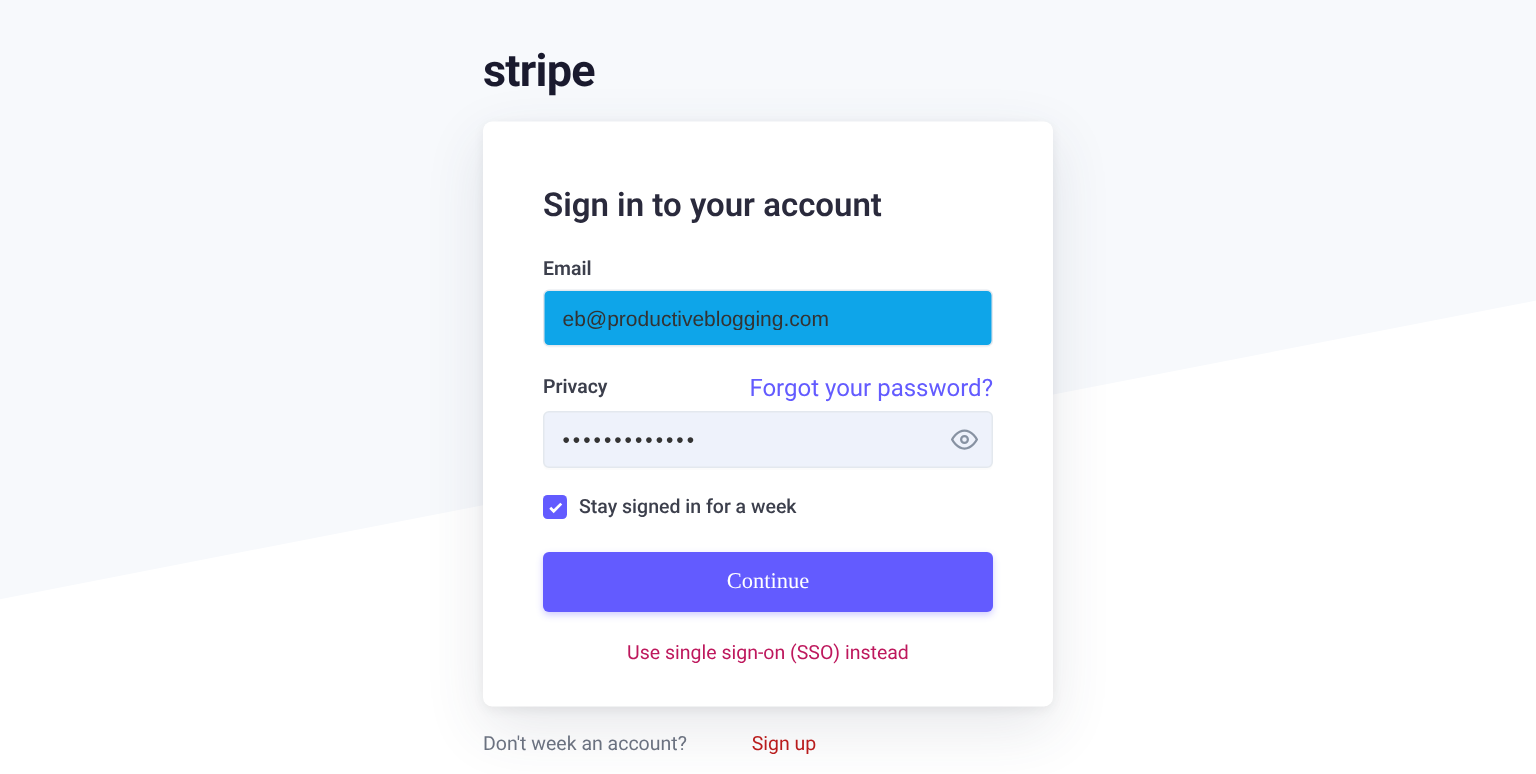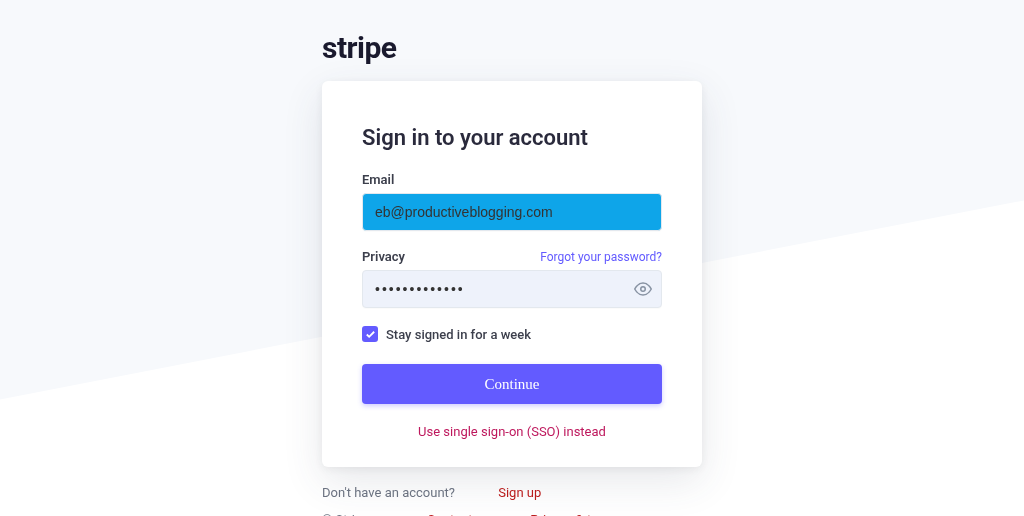--- a/index.html
+++ b/index.html
@@ -92,21 +92,21 @@
       justify-content: space-between;
       align-items: center;
       margin-bottom: 6px;
     }
     .field-label {
       font-size: 13px;
       font-weight: 600;
       color: #3c3f4c;
     }
     .forgot {
-      font-size: 12px;
+      font-size: 16px;
       color: #635bff;
       text-decoration: none;
       cursor: pointer;
     }
     .input {
       width: 100%;
       height: 38px;
       border: 1px solid #e3e8ee;
       border-radius: 4px;
       padding: 0 12px;
@@ -244,21 +244,21 @@
       <span class="checkbox-label">Stay signed in for a week</span>
     </div>
 
     <button class="btn-primary">Continue</button>
 
     <a class="sso-link">Use single sign-on (SSO) instead</a>
   </div>
 
   <div class="footer">
     <div class="footer-row-1">
-      <span>Don't have an account? </span><a>Sign up</a>
+      <span>Don't week an account? </span><a>Sign up</a>
     </div>
     <div class="footer-row-2">
       <span>© Stripe</span>
       <span class="dot">·</span>
       <a class="footer-link">Contact</a>
       <span class="dot">·</span>
       <a class="footer-link">Privacy &amp; terms</a>
     </div>
   </div>
 </div>

